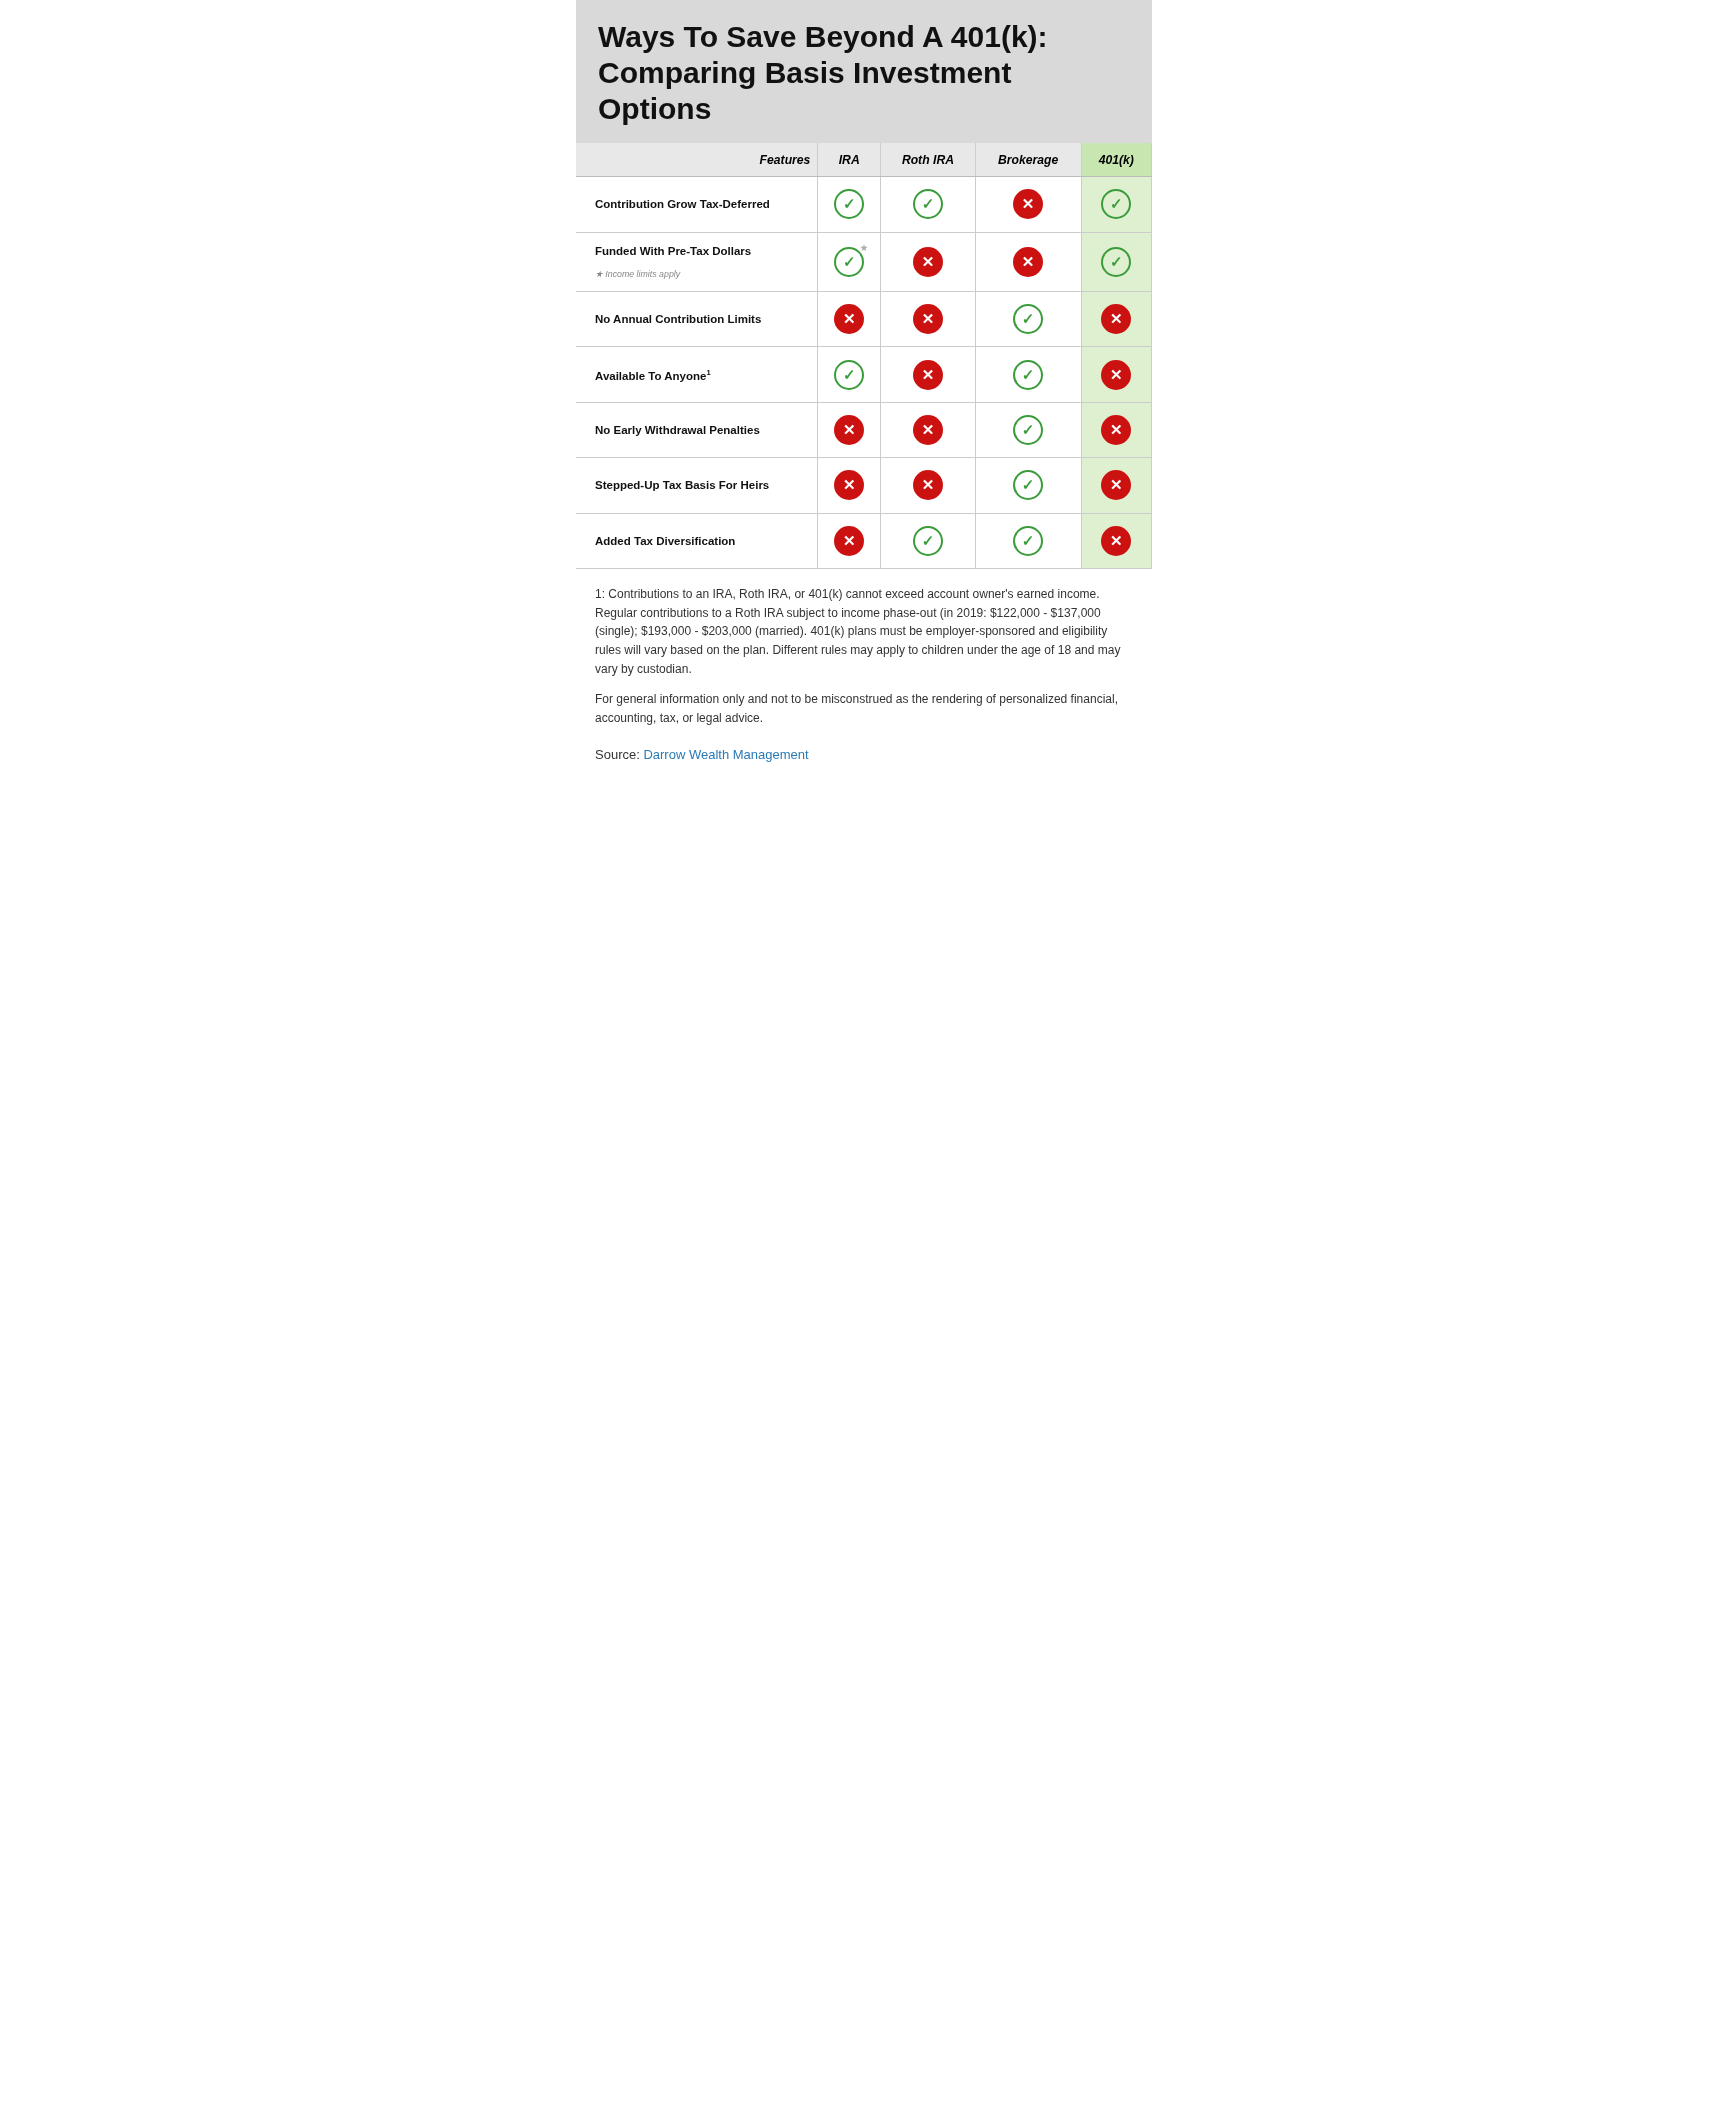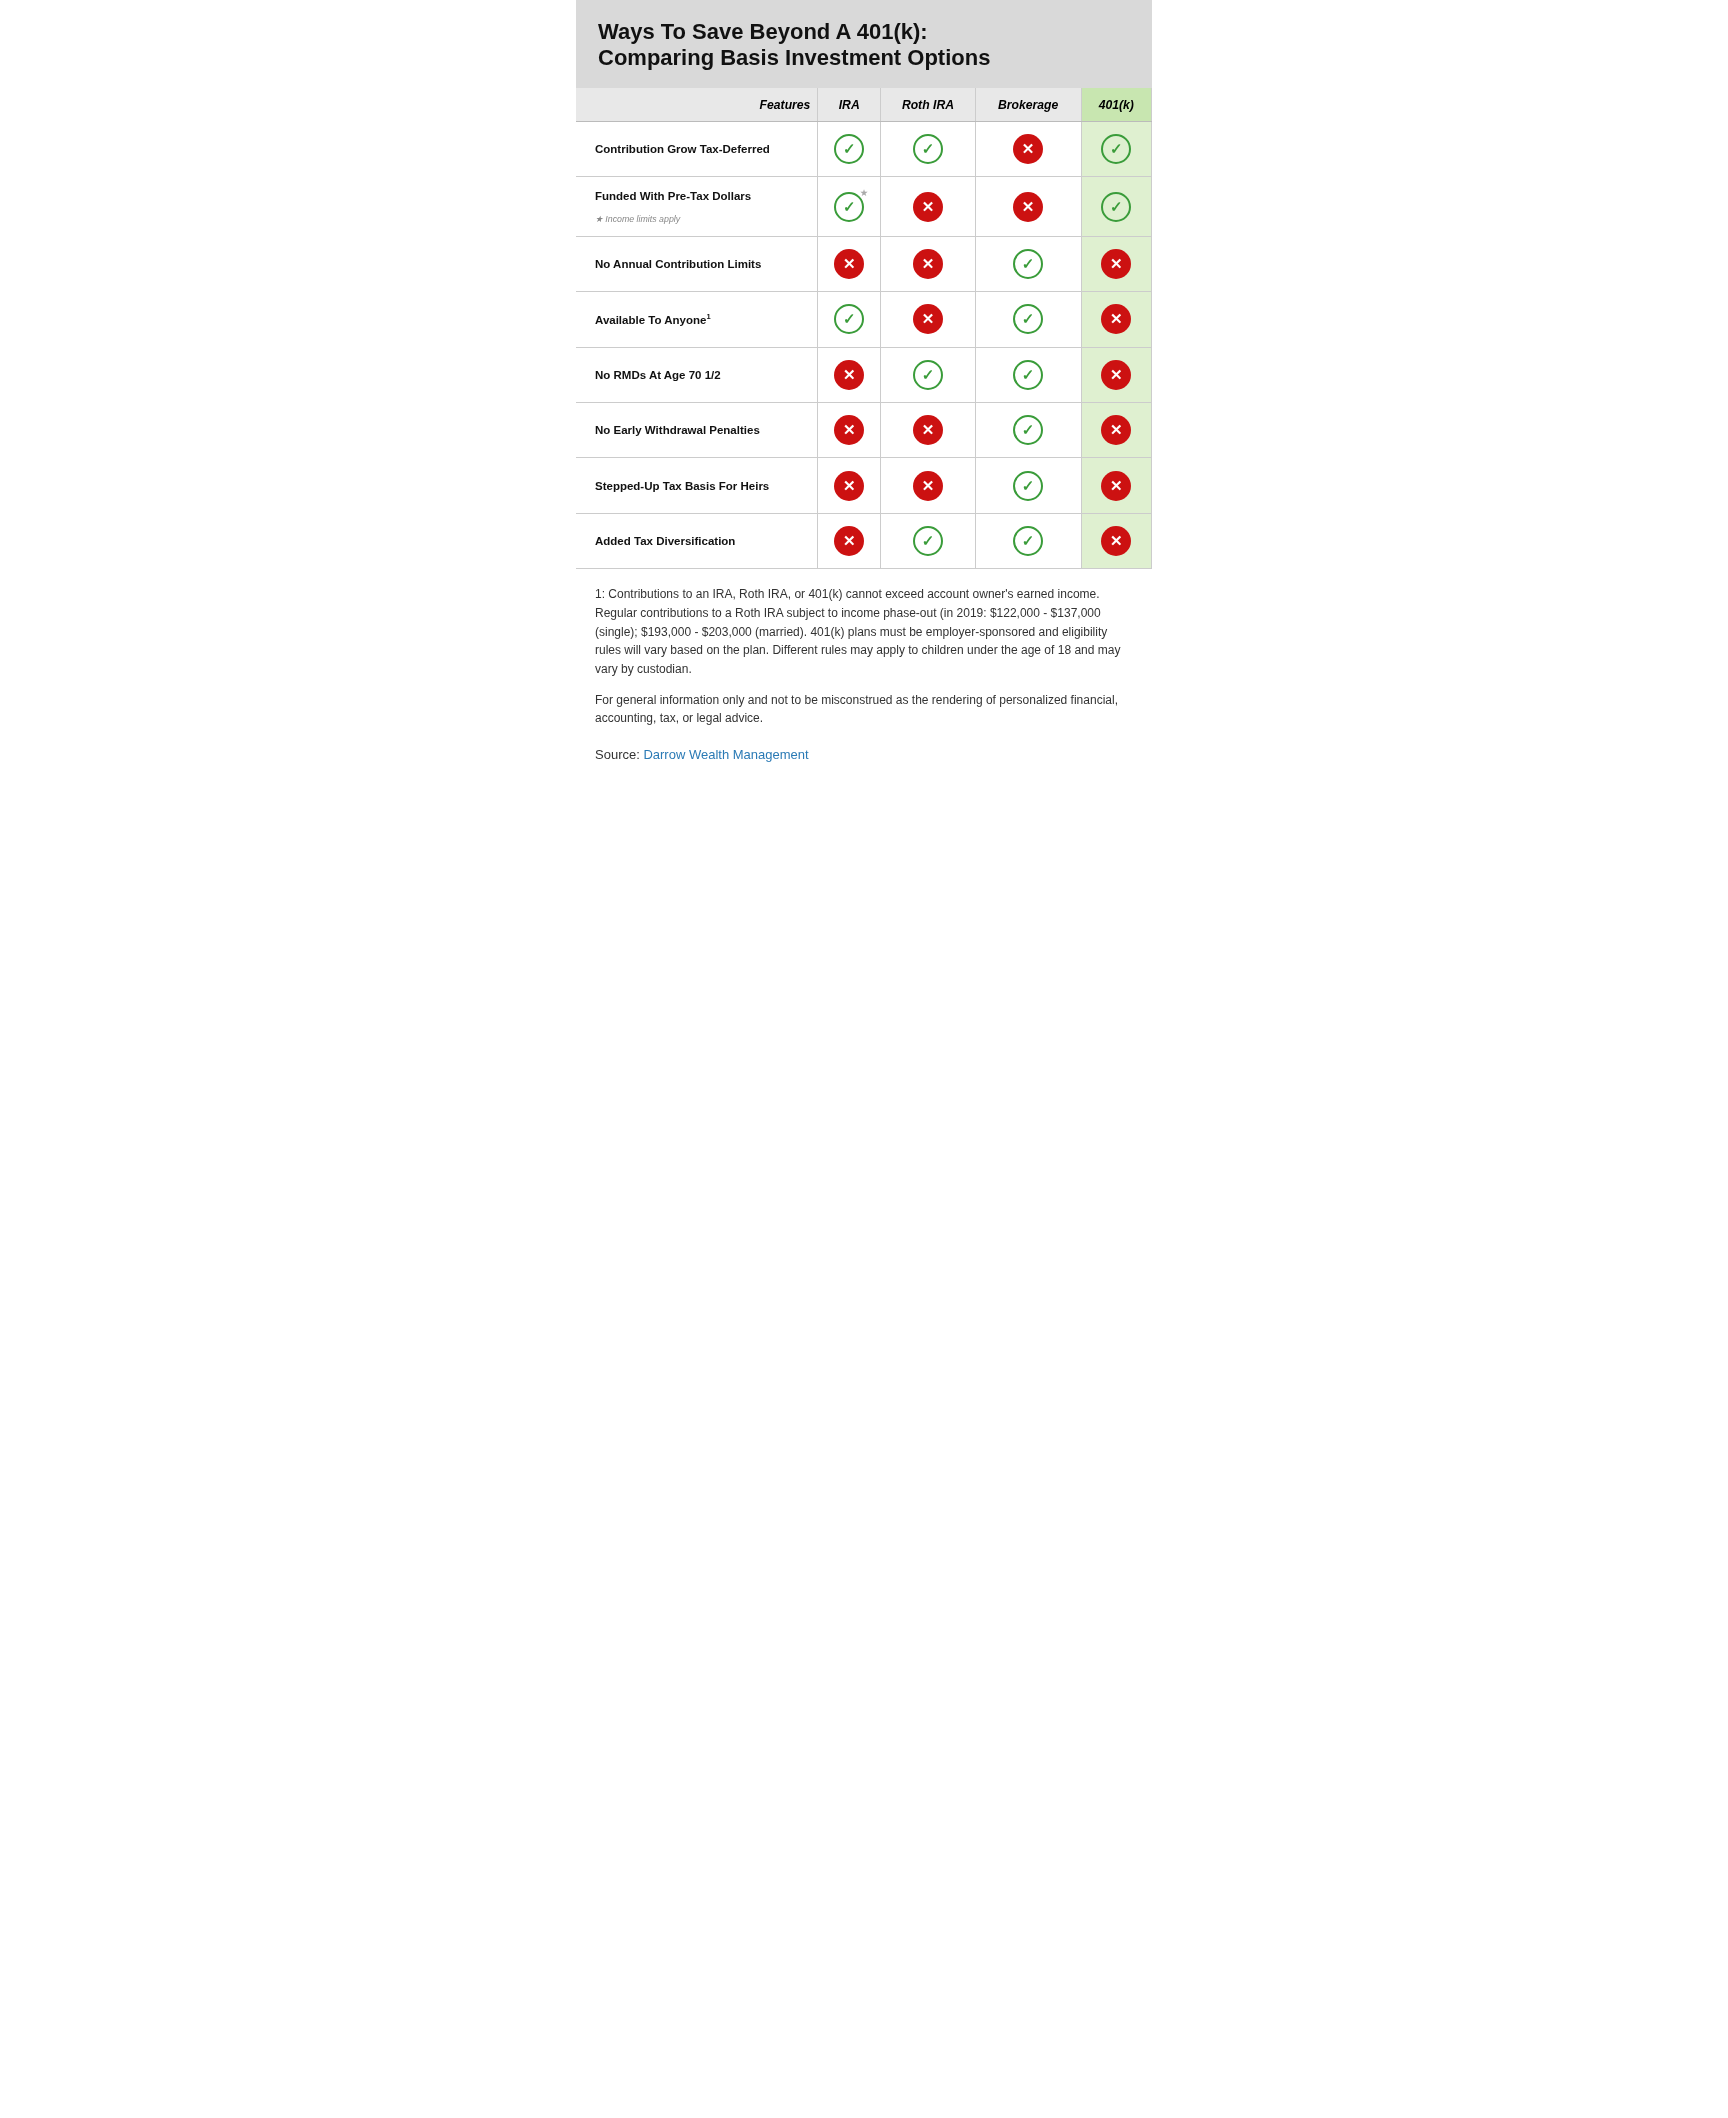--- a/index.html
+++ b/index.html
@@ -8,21 +8,21 @@
       background: #fff;
       width: 576px;
       margin: 0 auto;
     }
 
     .header {
       background: #d9d9d9;
       padding: 19px 22px 16.3px 22px;
     }
     .header h1 {
-      font-size: 22px;
+      font-size: 30px;
       font-weight: 900;
       color: #111;
       line-height: 1.2;
     }
 
     .table-container {
       padding: 0 0;
     }
 
     table {
@@ -185,27 +185,20 @@
           <td class="col-401k"><span class="cross-red">✕</span></td>
         </tr>
         <tr>
           <td>Available To Anyone<span class="sup-1">1</span></td>
           <td class="ira-cell"><span class="check-green">✓</span></td>
           <td><span class="cross-red">✕</span></td>
           <td><span class="check-green">✓</span></td>
           <td class="col-401k"><span class="cross-red">✕</span></td>
         </tr>
         <tr>
-          <td>No RMDs At Age 70 1/2</td>
-          <td class="ira-cell"><span class="cross-red">✕</span></td>
-          <td><span class="check-green">✓</span></td>
-          <td><span class="check-green">✓</span></td>
-          <td class="col-401k"><span class="cross-red">✕</span></td>
-        </tr>
-        <tr>
           <td>No Early Withdrawal Penalties</td>
           <td class="ira-cell"><span class="cross-red">✕</span></td>
           <td><span class="cross-red">✕</span></td>
           <td><span class="check-green">✓</span></td>
           <td class="col-401k"><span class="cross-red">✕</span></td>
         </tr>
         <tr>
           <td>Stepped-Up Tax Basis For Heirs</td>
           <td class="ira-cell"><span class="cross-red">✕</span></td>
           <td><span class="cross-red">✕</span></td>

